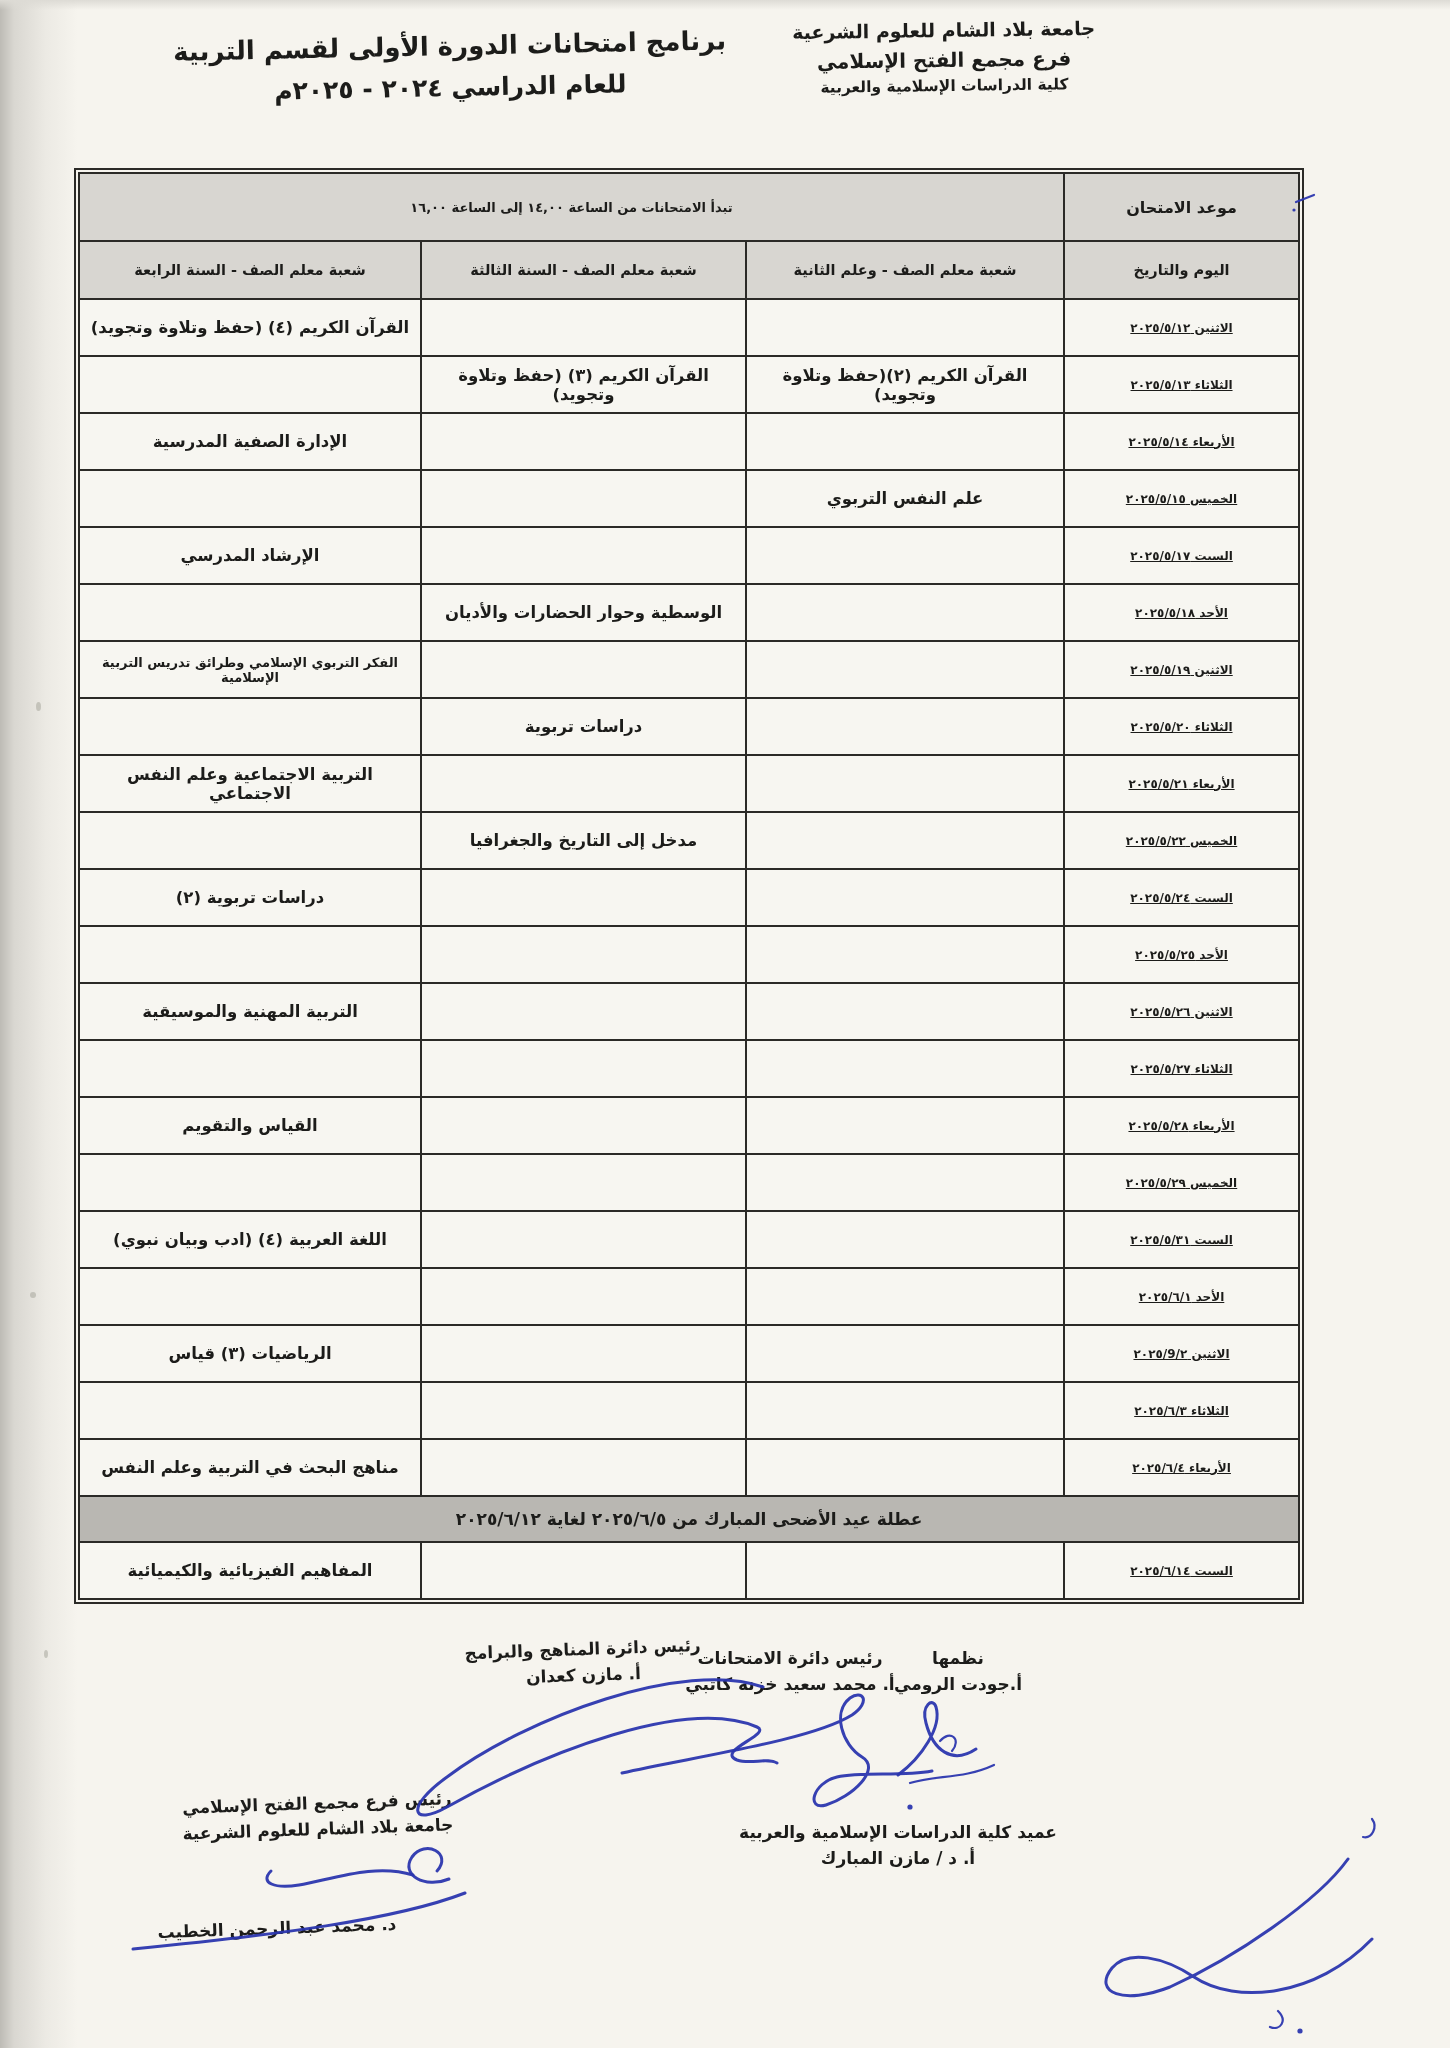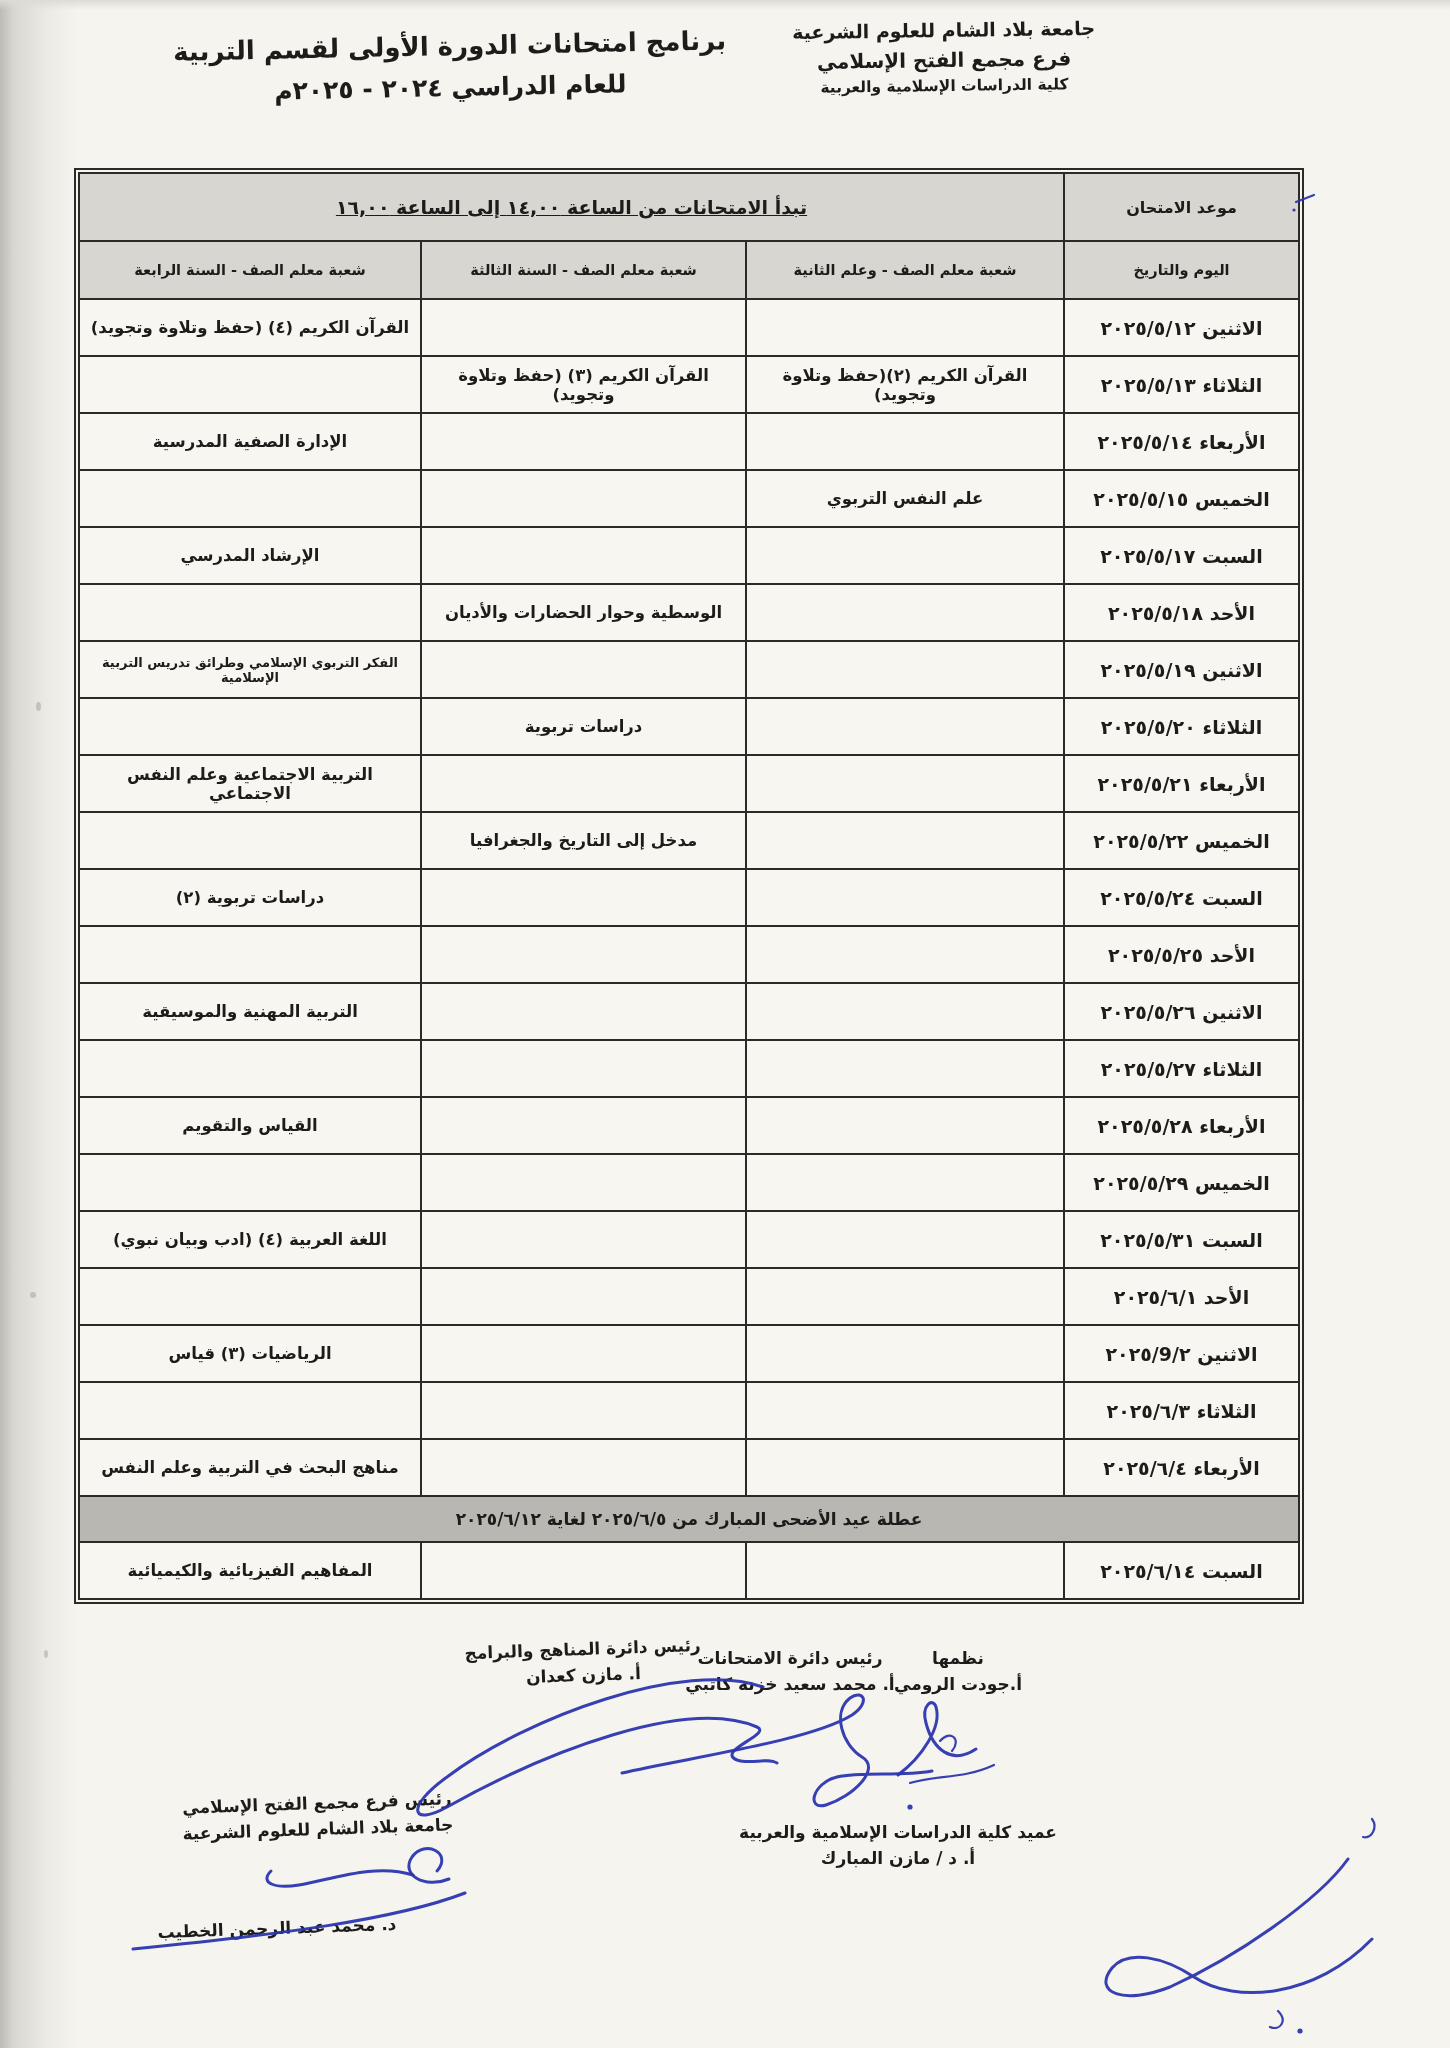--- a/index.html
+++ b/index.html
@@ -41,24 +41,24 @@
   }
   .exam-table td{
     border:2px solid #2b2a27; text-align:center; vertical-align:middle;
     font-weight:bold; padding:2px 6px; overflow:hidden;
   }
   .exam-table tr{height:57px;}
   .exam-table tr.h1{height:68px;}
   .exam-table tr.h2{height:58px;}
   .exam-table tr.holiday-row{height:46px;border-radius:12px;}
   .c-head{background:#d8d6d1;}
-  .c-note{font-size:19px; letter-spacing:.5px;text-decoration:underline;}
+  .c-note{font-size:13px; letter-spacing:.5px;}
   .c-mawid{font-size:16px;}
   .c-colhead{font-size:14.5px;}
-  .c-date{font-size:19px;}
+  .c-date{font-size:12px;text-decoration:underline;}
   .c-sub{font-size:16.5px;}
   .c-sub.small{font-size:13px;}
   .holiday-cell{background:#b9b7b2; font-size:17px;}
 
   .sig-block{position:absolute; text-align:center; font-weight:bold; line-height:1.55;}
   .sig-block .role{font-size:17px;}
   .sig-block .name{font-size:17px;}
   .tilt{transform:rotate(-2deg);}
   .sig-svg{position:absolute;}
   .sig-svg path{fill:none; stroke:#2b36ae; stroke-width:3; stroke-linecap:round; stroke-linejoin:round; opacity:.95;}

